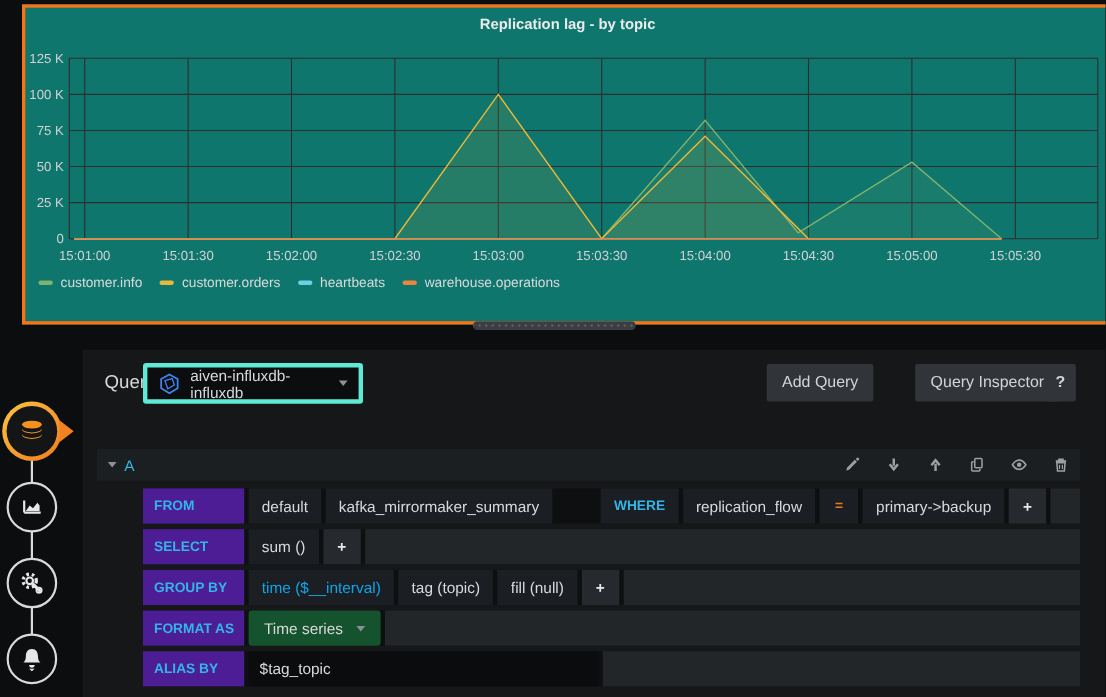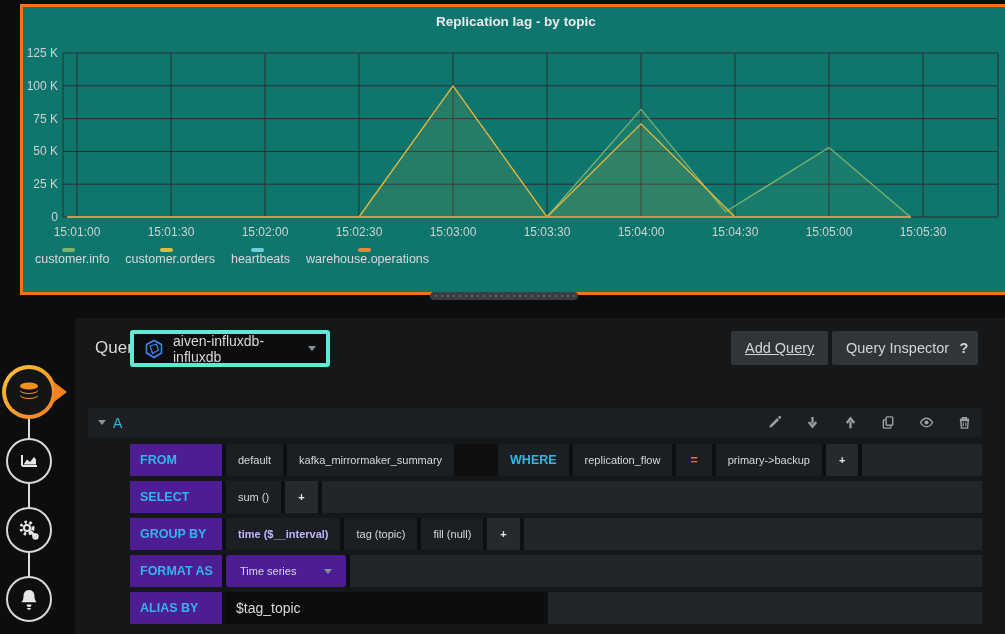--- a/index.html
+++ b/index.html
@@ -16,21 +16,21 @@
   }
   .panel-title{
     position:absolute;left:0;top:7px;width:100%;text-align:center;
     font-size:13.5px;font-weight:bold;color:#e9eaeb;
   }
   #chart-svg{position:absolute;left:0;top:29px;}
   #chart-svg text{font-family:"Liberation Sans",sans-serif;}
   .legend{
     position:absolute;left:12px;top:242px;display:flex;align-items:center;height:16px;
   }
-  .legend-item{display:flex;align-items:center;margin-right:16px;cursor:pointer;flex-direction:column;}
+  .legend-item{display:flex;align-items:center;margin-right:16px;cursor:pointer;}
   .legend-swatch{width:13px;height:4px;border-radius:2px;margin-right:7px;}
   .legend-label{font-size:12.5px;color:#d8d9da;}
   
   .resize-handle{
     position:absolute;left:430px;top:292px;width:148px;height:8px;border-radius:4px;
     background:#3a3d41;
     background-image:radial-gradient(circle,#5d6166 1px,transparent 1.2px);
     background-size:6px 4px;background-position:3px 2px;background-repeat:repeat-x;
   }
   
@@ -61,48 +61,48 @@
     display:flex;align-items:center;padding:0 10px;cursor:pointer;
   }
   .ds-picker .ds-name{font-size:14px;color:#d8d9da;margin-left:9px;flex:1;}
   .caret{width:0;height:0;border-left:4px solid transparent;border-right:4px solid transparent;
          border-top:5px solid #8e9194;display:inline-block;}
   .hdr-btn{
     position:absolute;top:331px;height:34px;background:#313539;border:none;border-radius:2px;
     color:#d3d4d5;font-size:14.5px;font-weight:500;font-family:"Liberation Sans",sans-serif;
     padding:0 14px;cursor:pointer;box-sizing:border-box;
   }
-  .btn-add{left:731px;text-decoration:underline;}
+  .btn-add{left:697px;}
   .btn-inspector{left:832px;}
   .btn-help{left:950px;width:28px;padding:0;font-weight:bold;}
   
   .row-a{
     position:absolute;left:88px;top:408px;width:894px;height:29px;background:#1c1f22;
     display:flex;align-items:center;padding:0 10px;box-sizing:border-box;
   }
   .row-a .ref-id{color:#33b5e5;font-size:14px;font-weight:500;margin-left:7px;}
   .row-a .spacer{flex:1;}
   .row-a .act{width:15px;height:15px;margin-left:23px;cursor:pointer;}
   
   #query-rows{position:absolute;left:130px;top:444px;width:852px;}
   .qrow{display:flex;height:32px;margin-bottom:5px;background:#0e0f11;}
   .qlabel{
     width:82px;padding-left:10px;background:#4c1d95;color:#33b5e5;
     font-size:12.5px;font-weight:600;line-height:32px;margin-right:4px;flex:none;
   }
   .seg{
-    background:#1b1e22;color:#d8d9da;font-size:11px;line-height:32px;
+    background:#1b1e22;color:#d8d9da;font-size:14px;line-height:32px;
     padding:0 12px;margin-right:4px;cursor:pointer;white-space:nowrap;flex:none;
   }
   .seg.keyword{color:#33b5e5;font-weight:600;font-size:12.5px;margin-left:40px;}
   .seg.operator{color:#eb7b18;font-weight:bold;font-size:12.5px;padding:0 14px;}
-  .seg.variable{color:#c4b5fd;font-weight:bold;}
+  .seg.variable{color:#0ea5e9;}
   .seg.add{background:#26292e;color:#e8e9ea;font-weight:bold;padding:0 13px;}
   .seg.select{
-    background:#4c1d95;border-radius:3px;padding:0 14px;width:92px;
+    background:#14532d;border-radius:3px;padding:0 14px;width:92px;
     display:flex;align-items:center;justify-content:space-between;
   }
   .qinput{
     background:#0b0c0e;border:none;outline:none;border-radius:3px;color:#d8d9da;
     font-size:14px;font-family:"Liberation Sans",sans-serif;
     width:318px;padding:0 10px;margin-right:4px;box-sizing:border-box;flex:none;
   }
   .qfill{flex:1;background:#232629;}
 </style>
 </head>

